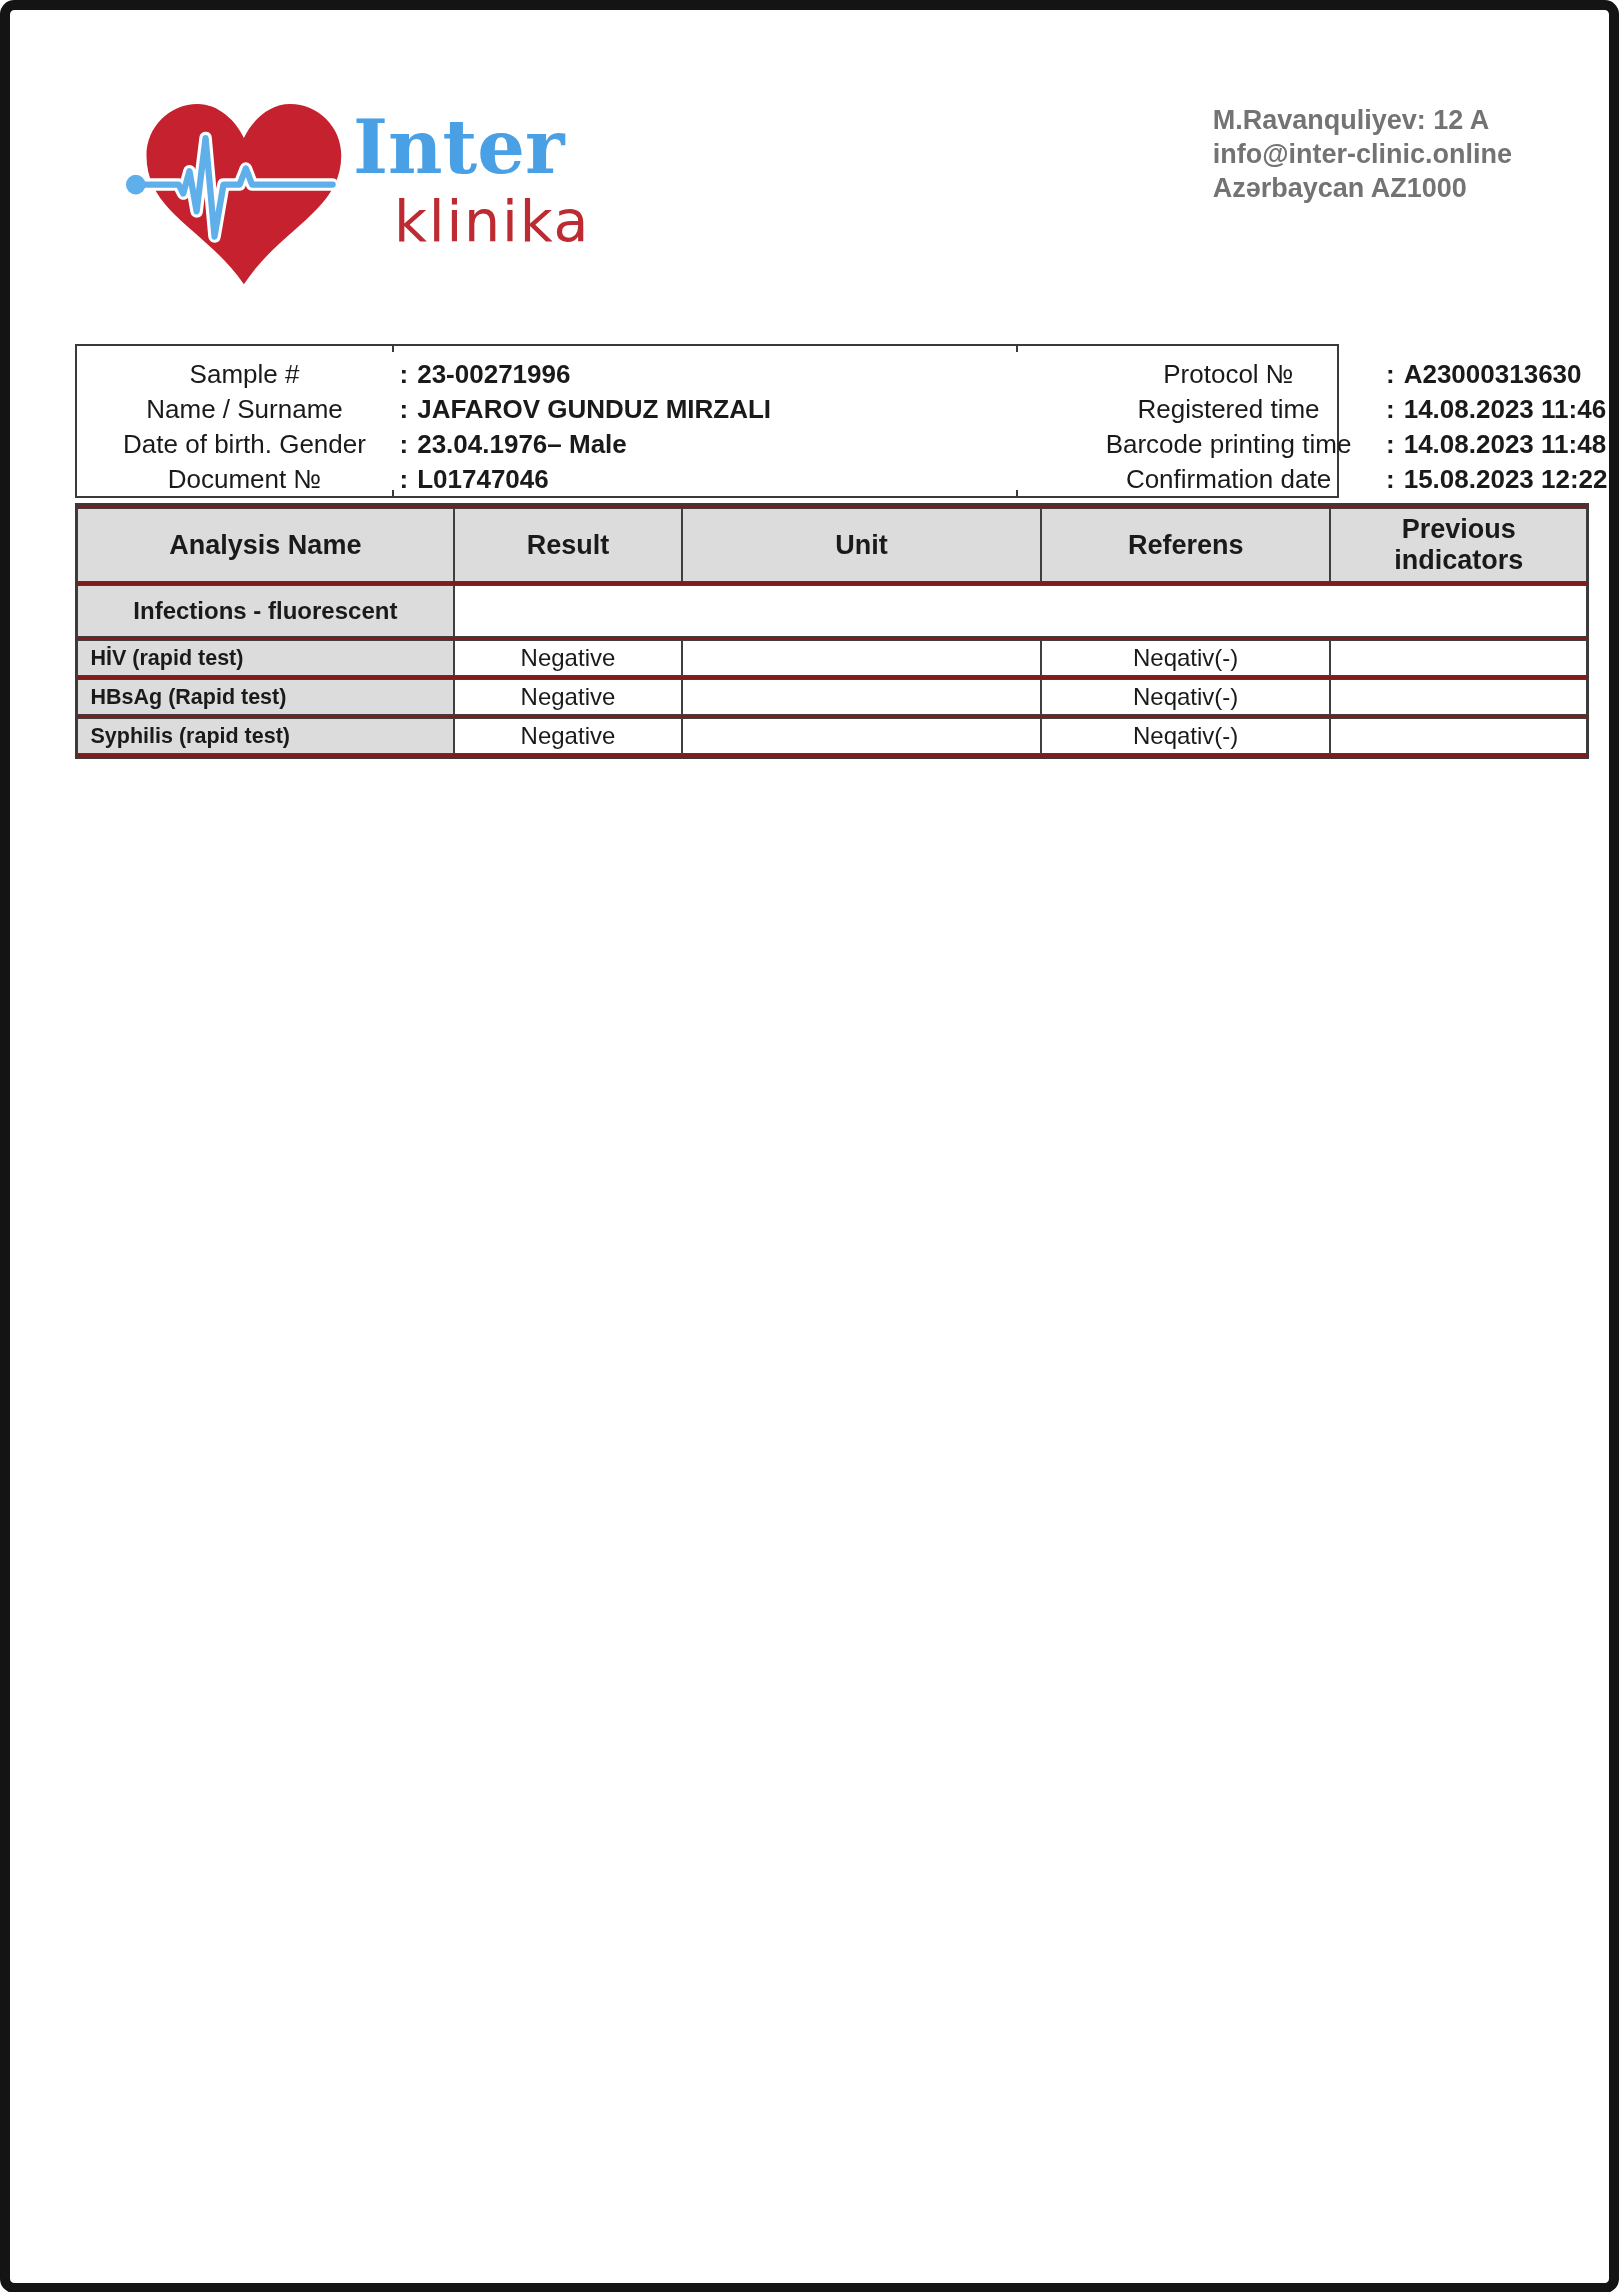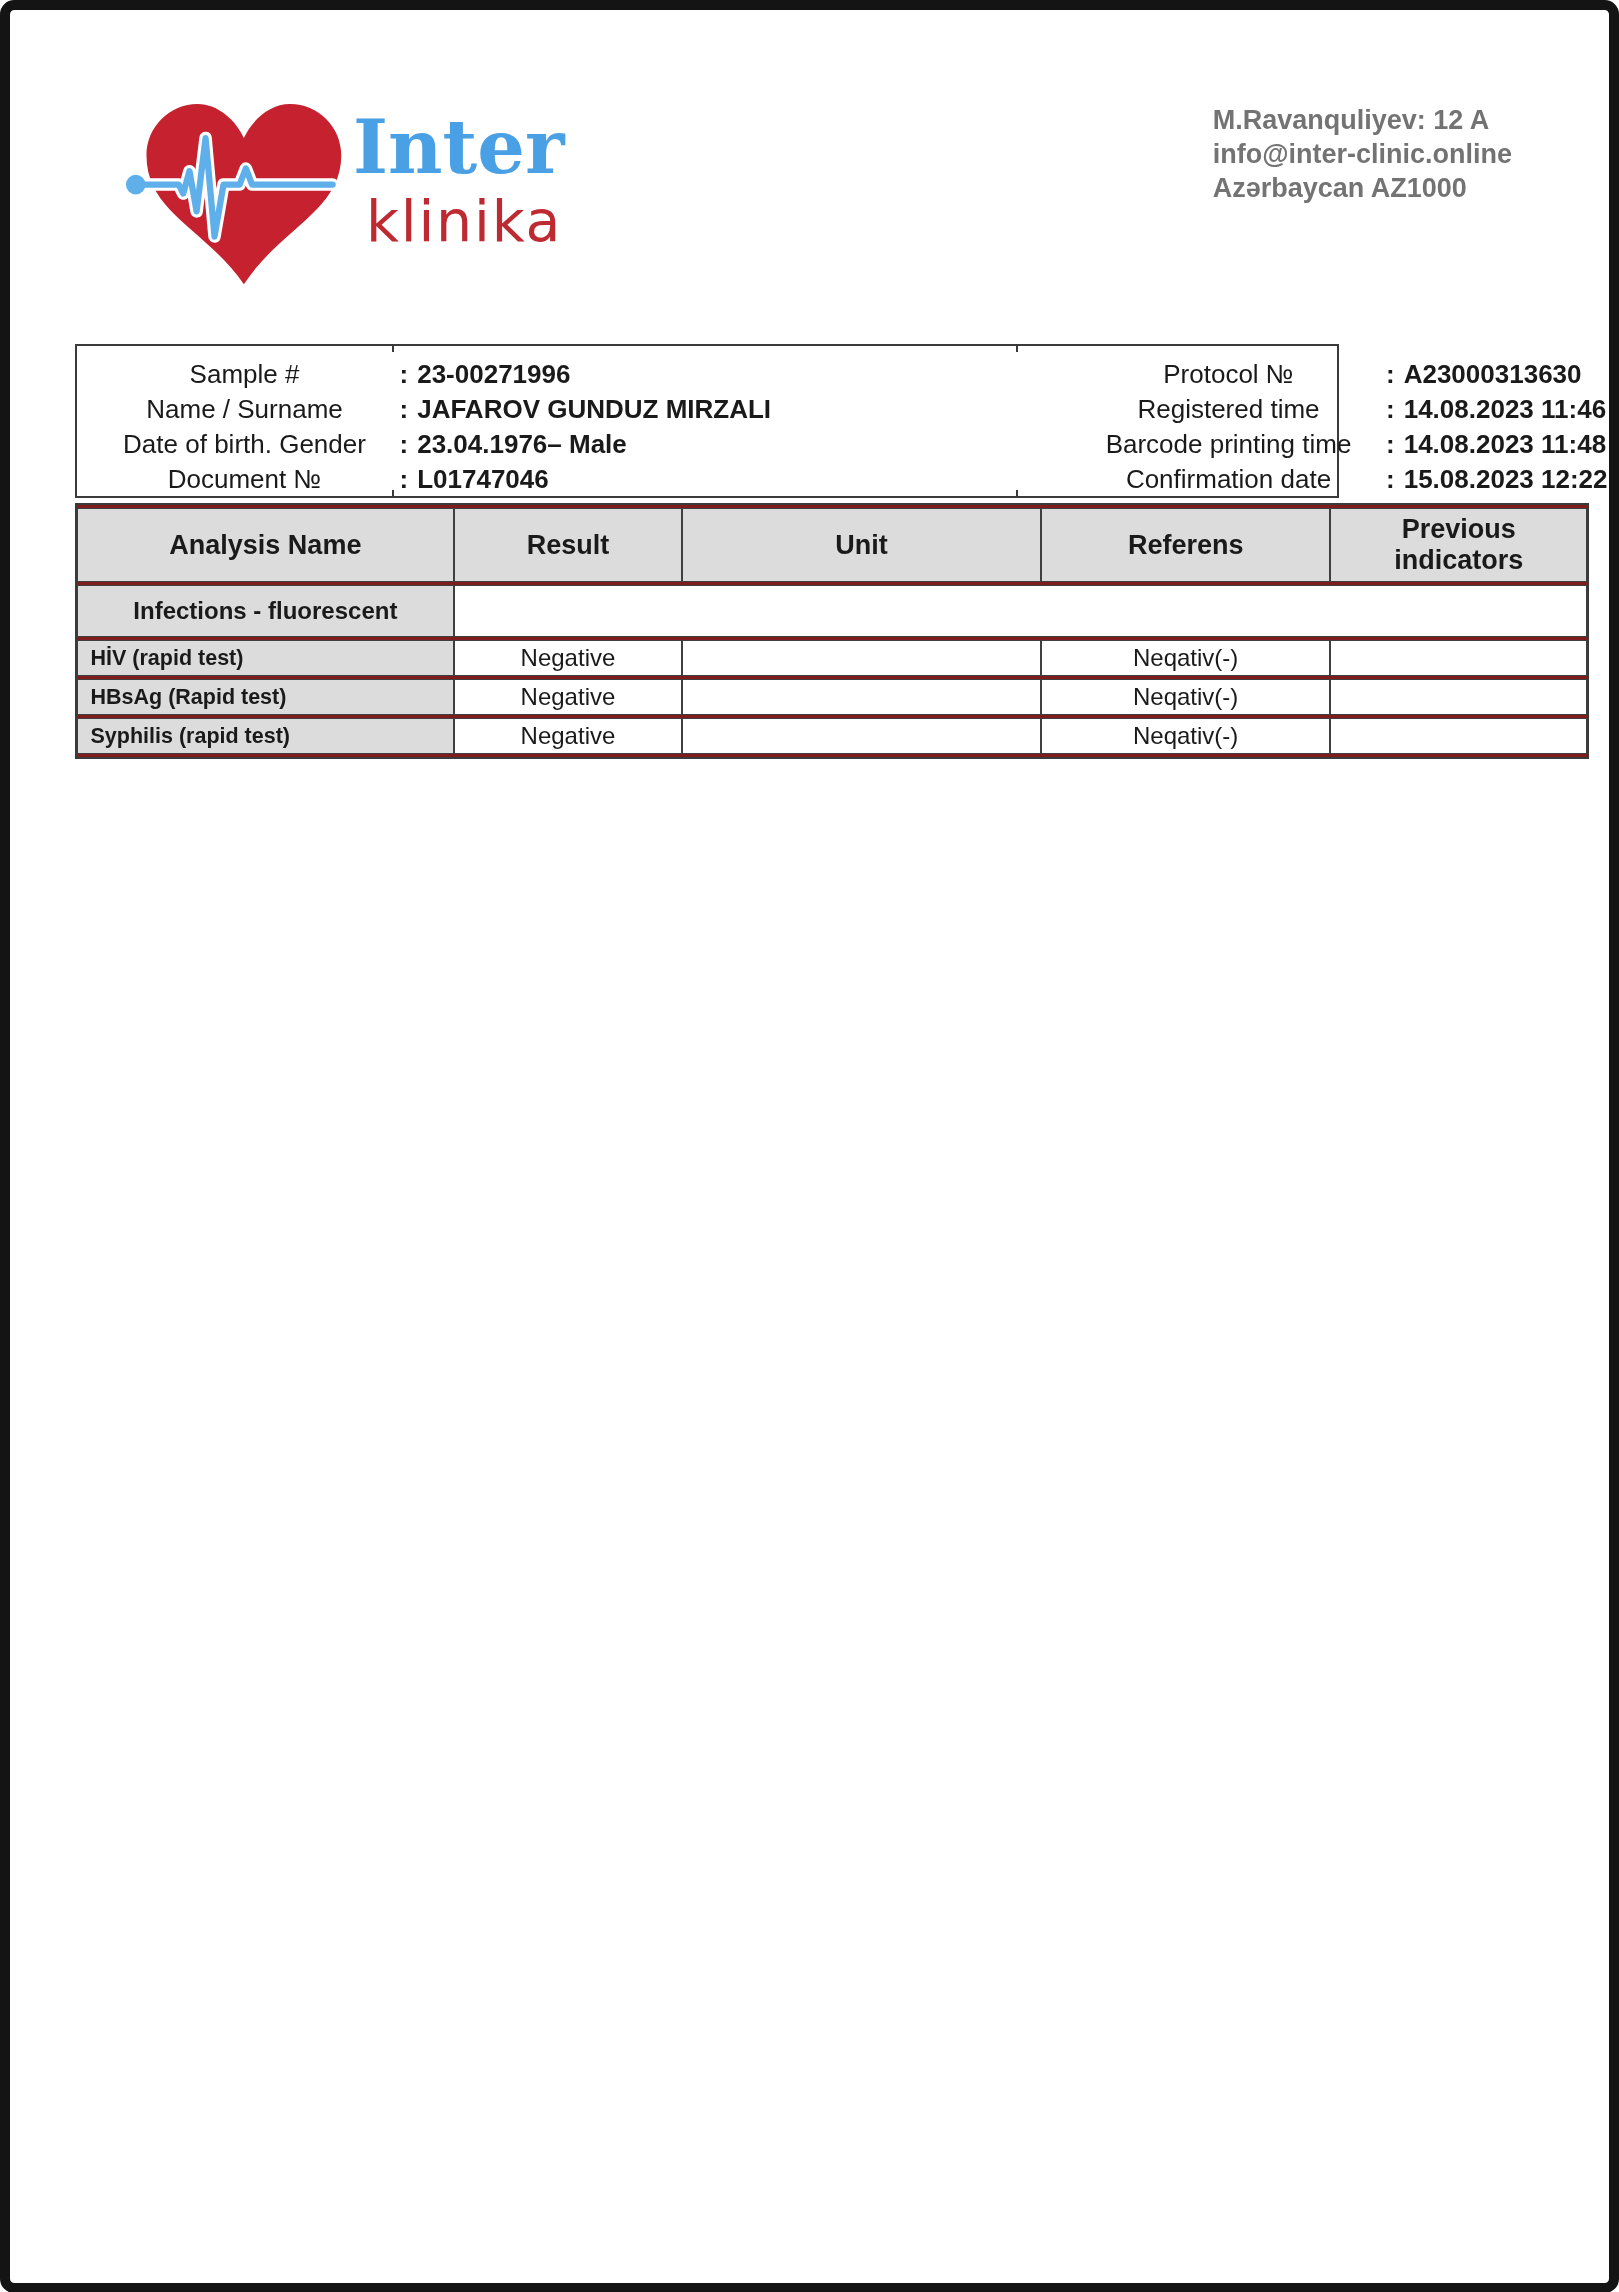--- a/index.html
+++ b/index.html
@@ -17,21 +17,21 @@
 
   
   .logo-svg{position:absolute;left:115px;top:85px;width:222px;height:215px;}
   .logo-inter{
     position:absolute;left:343px;top:100px;
     font-family:"DejaVu Serif", serif;
     font-weight:bold;font-size:75px;line-height:1;
     color:#49a0e4;
   }
   .logo-klinika{
-    position:absolute;left:356px;top:183px;
+    position:absolute;left:384px;top:183px;
     font-family:"DejaVu Sans", sans-serif;
     font-weight:normal;font-size:57px;line-height:1;
     letter-spacing:1.8px;
     color:#bd2a31;
   }
 
   
   .contact{
     position:absolute;top:93px;right:97px;
     text-align:left;

